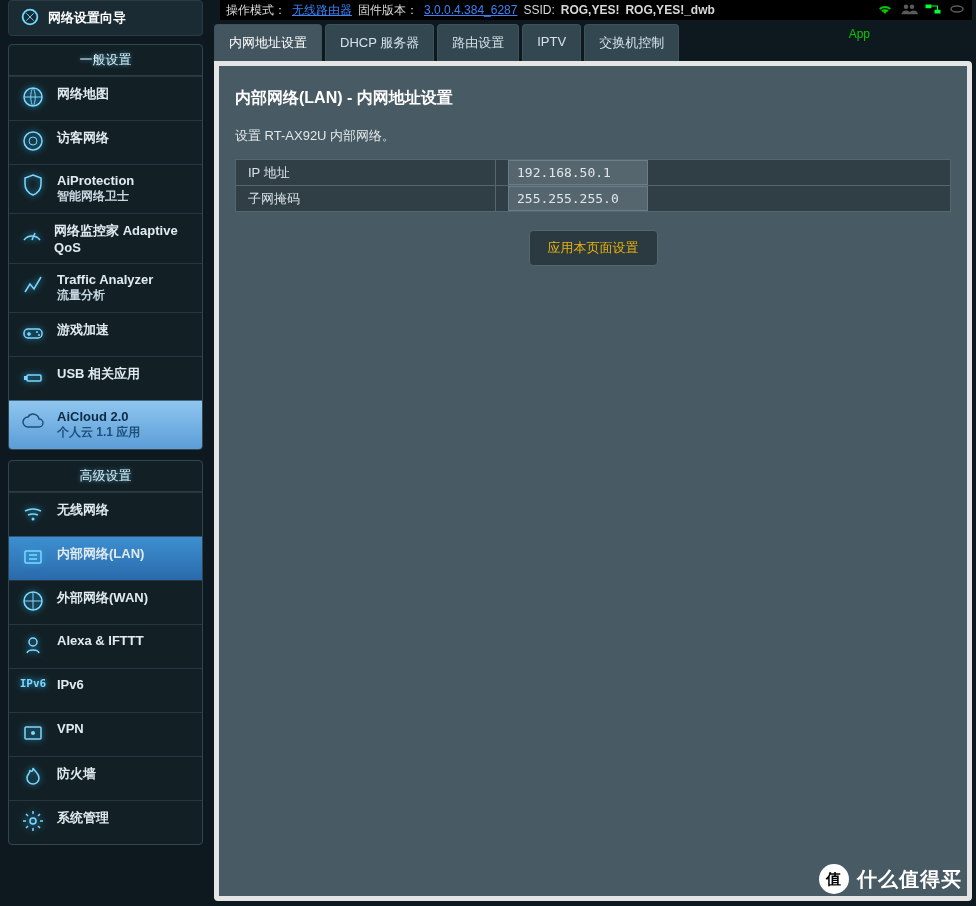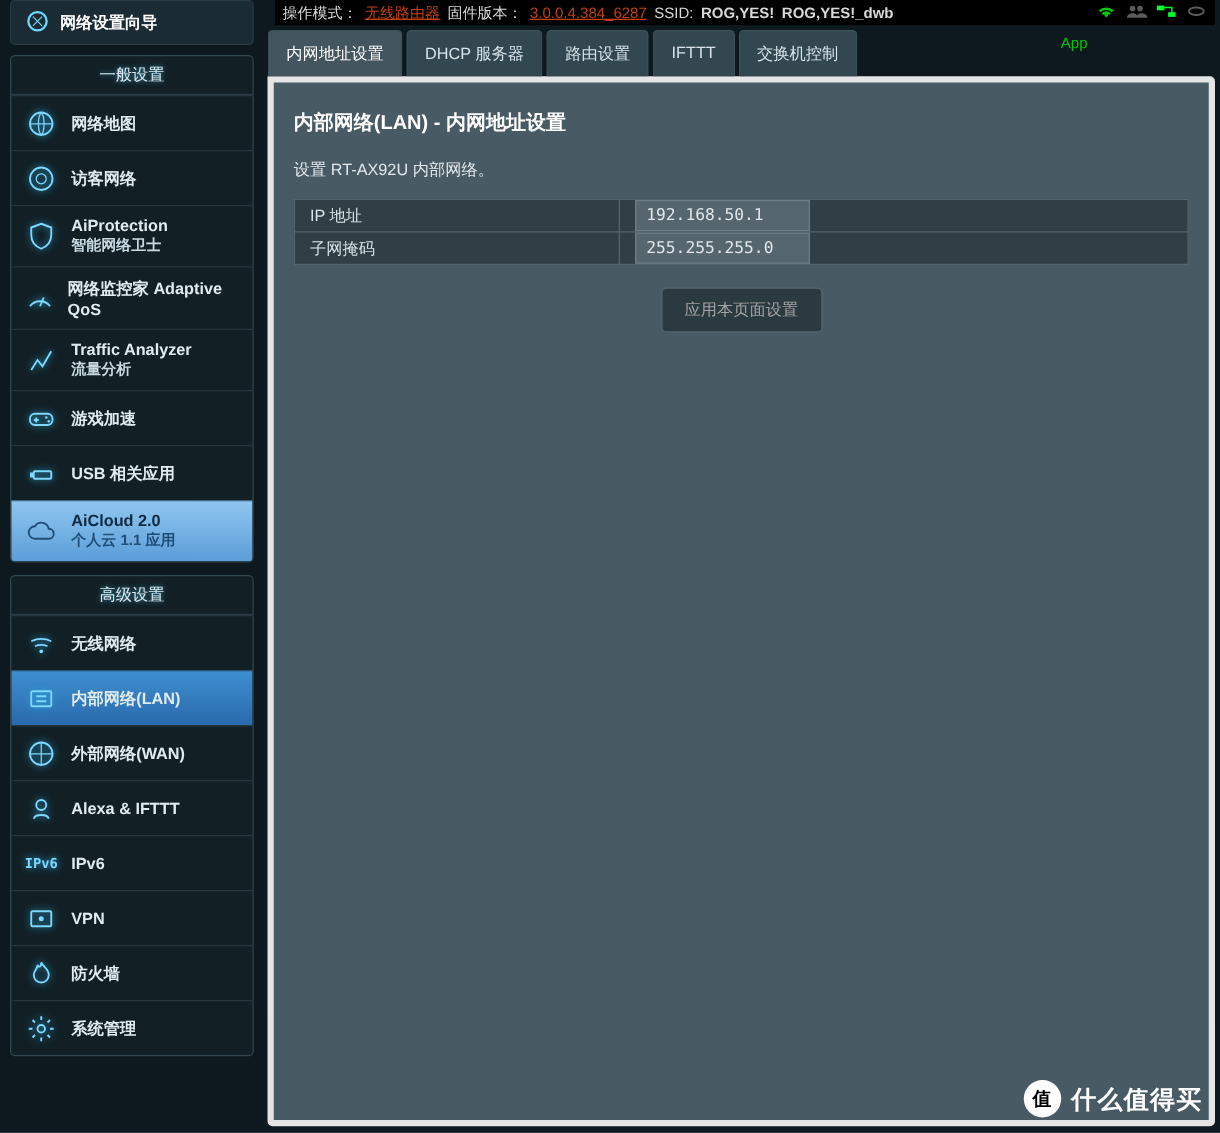--- a/index.html
+++ b/index.html
@@ -9,21 +9,21 @@
     font-family:"Microsoft YaHei",Arial,sans-serif;
     font-size:13px;color:#fff;overflow:hidden;position:relative;
   }
   
   .statusbar{
     position:absolute;left:220px;right:4px;top:0;height:20px;
     background:#000;display:flex;align-items:center;
     font-size:12px;color:#c8c8c8;padding:0 6px;gap:6px;
   }
   .statusbar .label{color:#d8d8d8;}
-  .statusbar .link{color:#c2410c;text-decoration:underline;cursor:pointer;text-align:right;}
+  .statusbar .link{color:#3b82f6;text-decoration:underline;cursor:pointer;text-align:right;}
   .statusbar .green{color:#00c800;margin-top:47px;}
   .statusbar .spacer{flex:1;}
   .status-ico{width:18px;height:14px;display:inline-block;position:relative;}
   .ico-wave{color:#00c800;}
   .ico-grey{color:#5a5a5a;}
   .ico-hlgreen{color:#00ff33;}
 
   
   .leftcol{
     position:absolute;left:8px;top:0;width:195px;bottom:0;
@@ -38,21 +38,21 @@
     background:rgba(20,35,42,0.7);
     border:1px solid #314650;border-radius:4px;
     margin-bottom:10px;overflow:hidden;
   }
   .panel-head{
     text-align:center;padding:6px 0;font-size:13px;color:#dfe8ec;
     text-shadow:0 0 4px #3ba0c8;
     border-bottom:1px solid #2a3b44;
   }
   .menu-item{
-    display:flex;align-items:center;gap:10px;
+    display:flex;align-items:flex-start;gap:10px;
     padding:8px 10px;min-height:44px;
     border-top:1px solid rgba(50,70,80,0.6);
     cursor:pointer;color:#e1ebef;font-weight:bold;font-size:13px;
   }
   .menu-item:first-of-type{border-top:none;}
   .menu-item .sub{display:block;font-weight:bold;font-size:12px;color:#c7d8e0;}
   .menu-item .ico{
     width:28px;color:#7ed7ff;font-size:20px;display:flex;justify-content:center;
     filter:drop-shadow(0 0 3px #2aa6d8);
   }
@@ -89,21 +89,21 @@
     font-weight:normal;color:#d8e2e6;font-size:13px;
   }
   table.form th{width:260px;background:#303f46;}
   .text-input{
     background:#55666e;border:1px solid #6b7d86;color:#e0e6e9;
     padding:4px 8px;font-family:monospace;font-size:13px;width:140px;
   }
   .apply-row{text-align:center;margin-top:18px;}
   .btn-apply{
     display:inline-block;background:#2b3940;border:1px solid #55666e;
-    border-radius:4px;padding:8px 18px;color:#a3a3a3;cursor:pointer;
+    border-radius:4px;padding:8px 18px;color:#eab308;cursor:pointer;
     font-size:13px;
   }
 
   
   .watermark{
     position:absolute;right:14px;bottom:12px;display:flex;align-items:center;gap:8px;
     color:#fff;font-weight:bold;font-size:20px;letter-spacing:1px;
   }
   .wm-badge{
     width:30px;height:30px;border-radius:50%;background:#fff;color:#000;
@@ -316,21 +316,21 @@
       <span>系统管理</span>
     </div>
   </div>
 </div>
 
 <div class="main">
   <div class="tabs">
     <div class="tab active">内网地址设置</div>
     <div class="tab">DHCP 服务器</div>
     <div class="tab">路由设置</div>
-    <div class="tab">IFTTT</div>
+    <div class="tab">IPTV</div>
     <div class="tab">交换机控制</div>
   </div>
 
   <div class="content-panel">
     <div class="page-title">内部网络(LAN) - 内网地址设置</div>
     <div class="page-desc">设置 RT-AX92U 内部网络。</div>
 
     <table class="form">
       <tbody>
           <tr>

